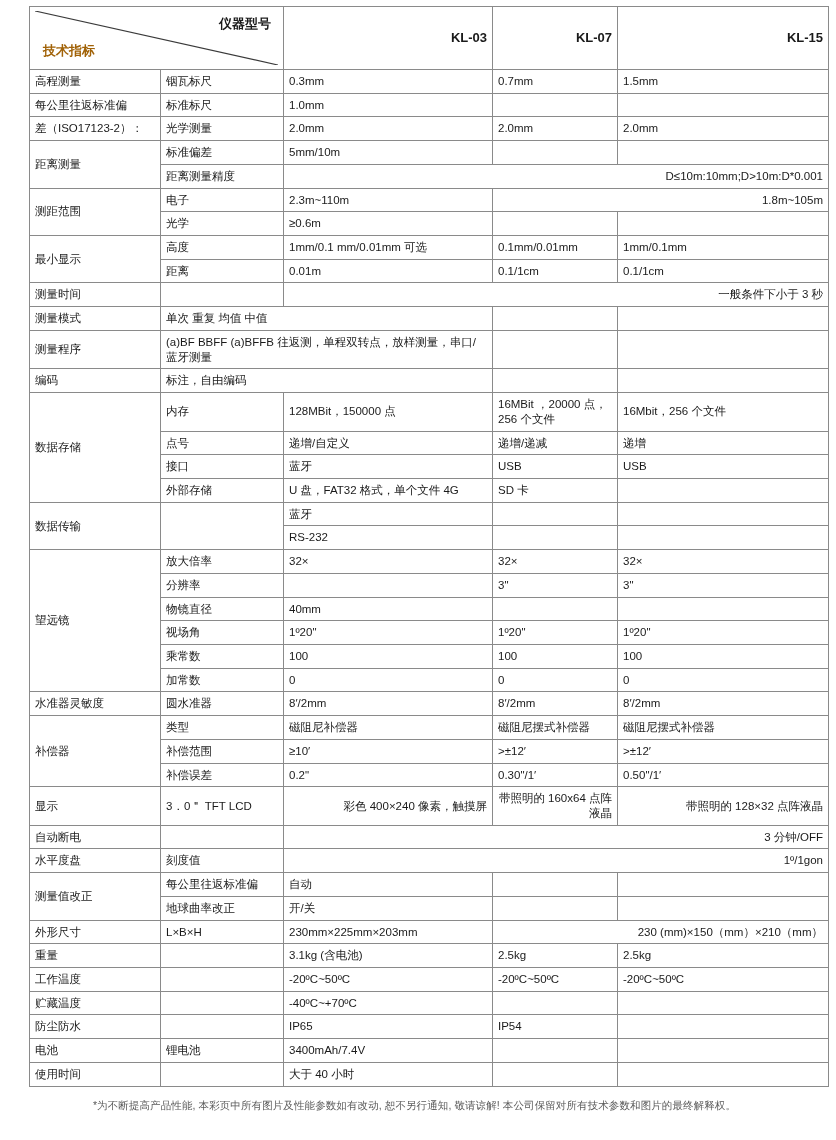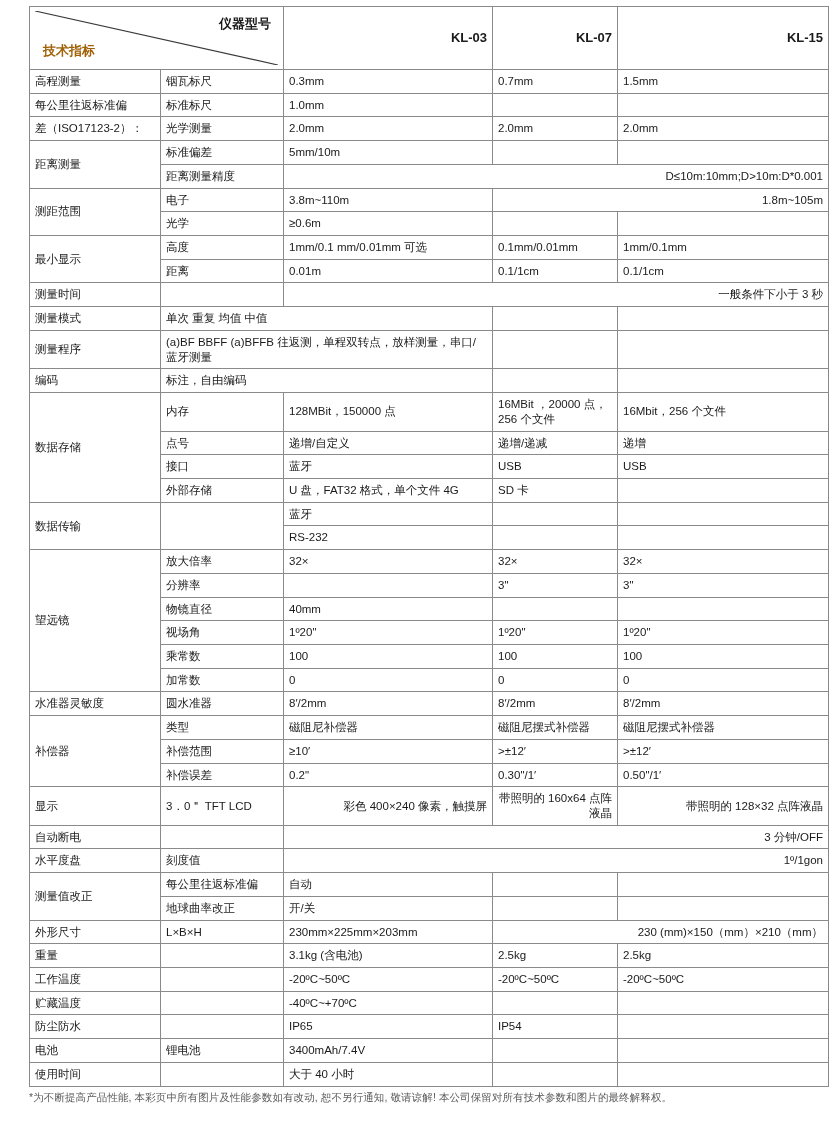--- a/index.html
+++ b/index.html
@@ -49,21 +49,22 @@
   }
   .corner-bot{
     position:absolute;left:8px;bottom:5px;
     font-weight:bold;font-size:13px;color:#a16207;
     z-index:2;
   }
   td.c{text-align:right;}
   td.lbl{text-align:left;}
   .tall{height:34px;}
   .disclaimer{
-    margin-top:4px;
+    margin-top:12px;
+    text-align:center;
     font-size:10.5px;
     color:#5a5a5a;
     letter-spacing:0.1px;
   }
 </style>
 </head>
 <body>
 
 <div id="sheet">
 <table class="spec">
@@ -120,21 +121,21 @@
       <td></td>
     </tr>
     <tr>
       <td class="lbl">距离测量精度</td>
       <td class="c" colspan="3">D≤10m:10mm;D&gt;10m:D*0.001</td>
     </tr>
 
     <tr>
       <td class="lbl" rowspan="2">测距范围</td>
       <td class="lbl">电子</td>
-      <td>3.8m~110m</td>
+      <td>2.3m~110m</td>
       <td class="c" colspan="2">1.8m~105m</td>
     </tr>
     <tr>
       <td class="lbl">光学</td>
       <td>≥0.6m</td>
       <td></td>
       <td></td>
     </tr>
 
     <tr>

